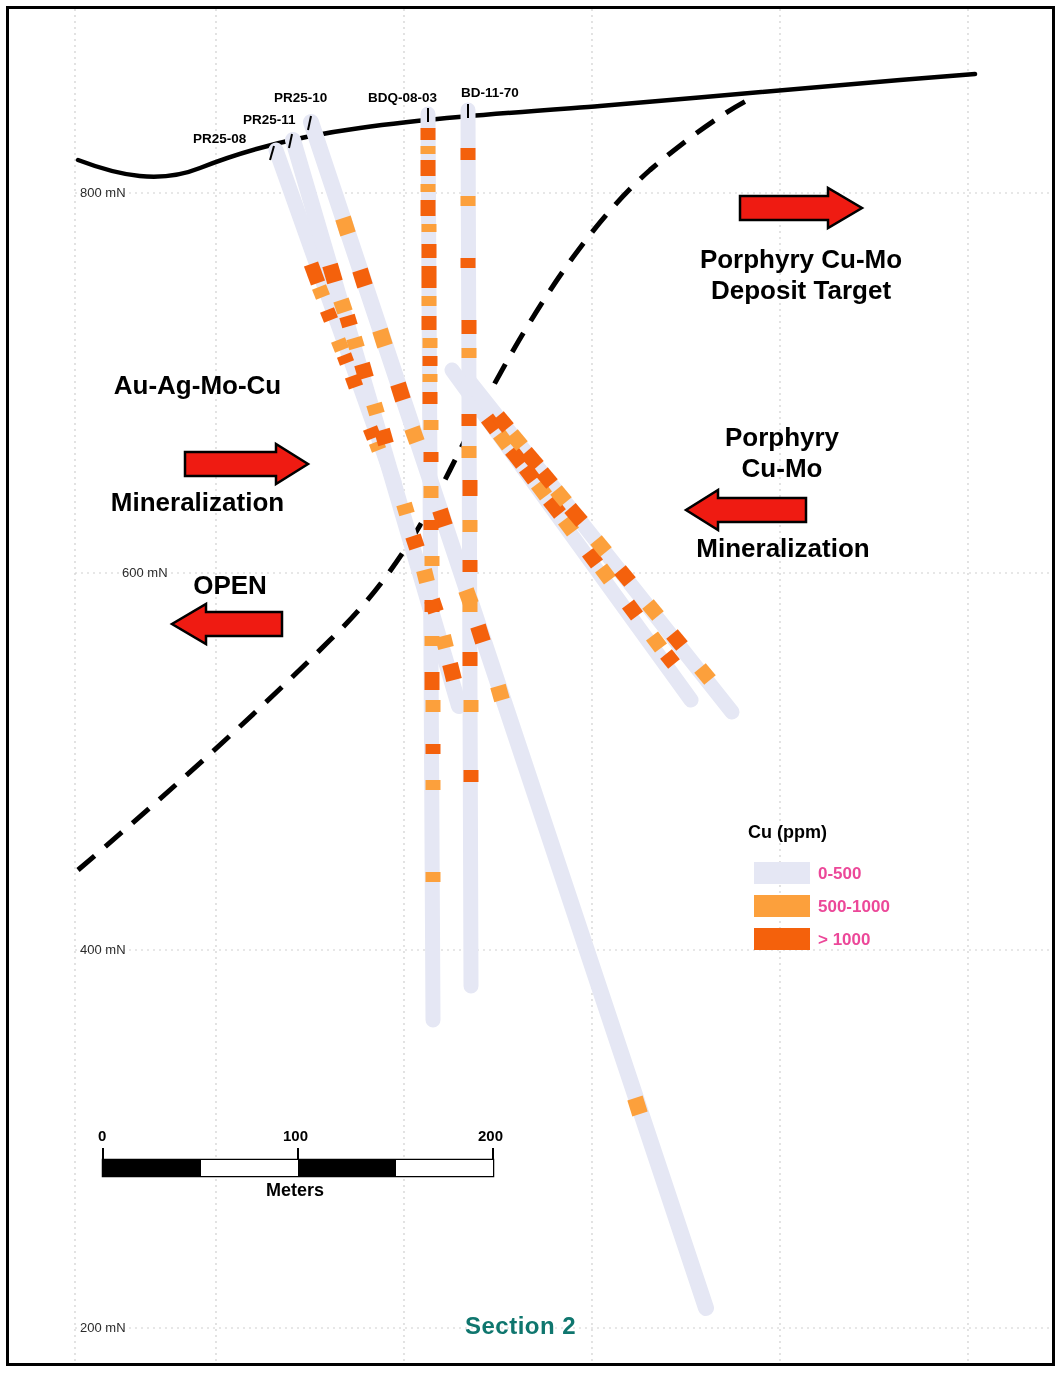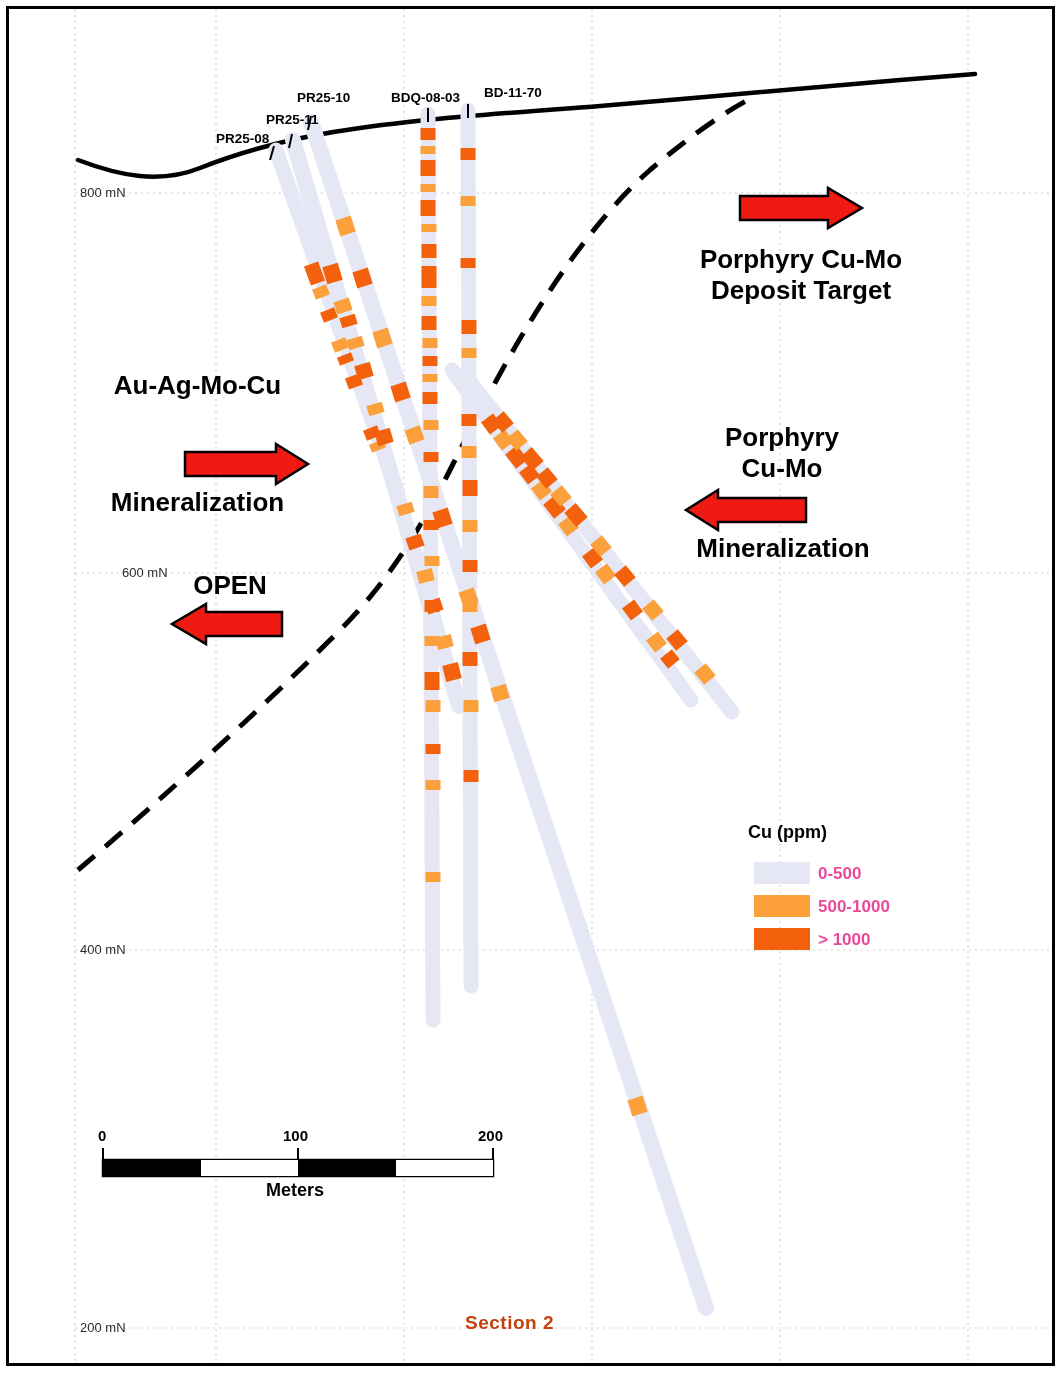--- a/index.html
+++ b/index.html
@@ -1,28 +1,28 @@
 <!DOCTYPE html>
 <html><head>
 <meta charset="utf-8">
 <style>
   html,body{margin:0;padding:0;background:#ffffff;}
   body{font-family:"Liberation Sans", sans-serif;}
   #stage{position:relative;width:1063px;height:1374px;background:#ffffff;overflow:hidden;}
   #frame{position:absolute;left:6px;top:6px;width:1049px;height:1360px;border:3px solid #000;box-sizing:border-box;}
   svg.layer{position:absolute;left:0;top:0;width:1063px;height:1374px;}
   .axlabel{position:absolute;font-size:13px;color:#2b2b2b;font-family:"Liberation Sans",sans-serif;white-space:nowrap;}
-  .collar{position:absolute;font-size:13.5px;font-weight:bold;color:#000;white-space:nowrap;font-family:"Liberation Sans",sans-serif;margin-left:23px;}
+  .collar{position:absolute;font-size:13.5px;font-weight:bold;color:#000;white-space:nowrap;font-family:"Liberation Sans",sans-serif;}
   .annot{position:absolute;color:#000000;font-weight:bold;text-align:center;font-family:"Liberation Sans",sans-serif;line-height:1.18;}
   .annot.big{font-size:26px;}
   .legend-title{position:absolute;font-size:18px;font-weight:bold;color:#000;font-family:"Liberation Sans",sans-serif;}
   .legend-label{position:absolute;font-size:17px;font-weight:bold;color:#ec4899;font-family:"Liberation Sans",sans-serif;}
   .swatch{position:absolute;width:56px;height:22px;}
   .scale-text{position:absolute;font-size:15px;font-weight:bold;color:#000;font-family:"Liberation Sans",sans-serif;}
-  .section-title{position:absolute;font-size:19px;font-weight:bold;color:#c2410c;font-family:"Liberation Sans",sans-serif;letter-spacing:.5px;}
+  .section-title{position:absolute;font-size:24px;font-weight:bold;color:#0f766e;font-family:"Liberation Sans",sans-serif;letter-spacing:.5px;}
 </style>
 </head>
 <body>
 
 <div id="stage">
   <div id="frame"></div>
 
   <svg class="layer" viewBox="0 0 1063 1374">
     <defs>
       <clipPath id="plotclip">

